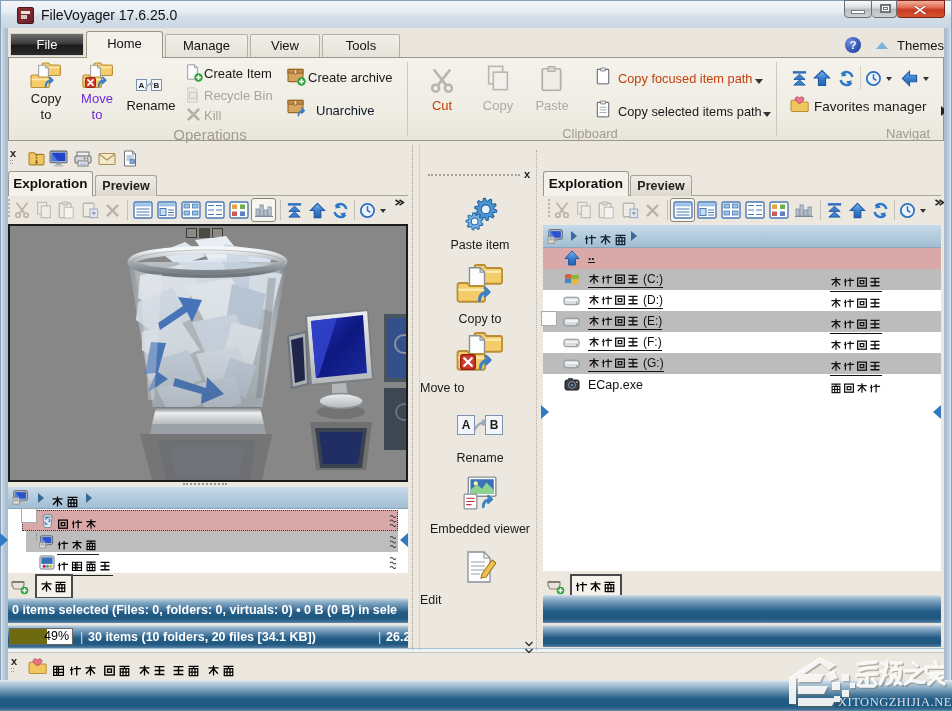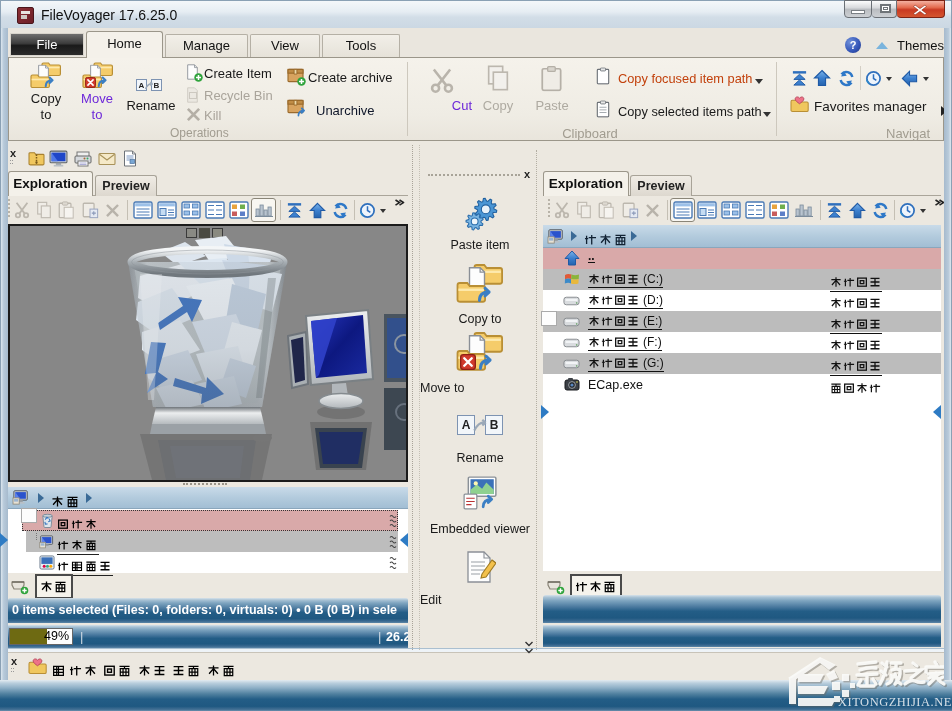--- a/index.html
+++ b/index.html
@@ -390,42 +390,42 @@
  <svg width="13" height="16" viewBox="0 0 16 20">
         <path d="M2 1 h8.5 L14 4.5 V19 H2 Z" fill="#e7e4de" stroke="#a9a49b" stroke-width="1.1"></path>
       </svg>
  <div class="ab" style="left:3px;top:5px;width:8px;height:7px;border:1px solid #a9a49b"></div>
 </div>
 <div class="ab" style="left:204px;top:88px;font-size:13px;color:#a9a49b">Recycle Bin</div>
 <svg width="15" height="15" class="ab" style="left:186px;top:107px" viewBox="0 0 16 16">
       <path d="M3 1 L8 6 L13 1 L15 3 L10 8 L15 13 L13 15 L8 10 L3 15 L1 13 L6 8 L1 3 Z" fill="#b4afa6"></path>
     </svg>
 <div class="ab" style="left:204px;top:108px;font-size:13px;color:#a9a49b">Kill</div>
-<div class="ab" style="left:170px;top:126px;width:80px;text-align:left;font-size:12px;color:#a19c90">Operations</div>
+<div class="ab" style="left:170px;top:126px;width:80px;text-align:center;font-size:15px;color:#a19c90">Operations</div>
 
 <svg width="17" height="15" class="ab" style="left:287px;top:68px">
       <use href="#carton"></use>
     </svg>
 <svg width="9" height="9" class="ab" style="left:297px;top:77px">
       <use href="#greenplus"></use>
     </svg>
 <div class="ab" style="left:308px;top:70px;font-size:13px;color:#1a1a1a">Create archive</div>
 <svg width="17" height="15" class="ab" style="left:287px;top:99px">
       <use href="#carton"></use>
     </svg>
 <svg width="10" height="10" class="ab" style="left:297px;top:107px">
       <use href="#bluearrow"></use>
     </svg>
 <div class="ab" style="left:316px;top:103px;font-size:13px;color:#0f172a">Unarchive</div>
 <div class="ab" style="left:407px;top:62px;width:1px;height:74px;background:#cdc8bd"></div>
 
 <svg width="30" height="28" class="ab" style="left:427px;top:66px" viewBox="0 0 24 24">
       <use href="#scissors"></use>
     </svg>
-<div class="ab" style="left:412px;top:98px;width:60px;text-align:right;font-size:13px;color:#6d28d9">Cut</div>
+<div class="ab" style="left:412px;top:98px;width:60px;text-align:center;font-size:13px;color:#c2410c">Cut</div>
 <svg width="28" height="28" class="ab" style="left:484px;top:64px">
       <use href="#pages2"></use>
     </svg>
 <div class="ab" style="left:468px;top:98px;width:60px;text-align:center;font-size:13px;color:#aeaaa1">Copy</div>
 <svg width="26" height="27" class="ab" style="left:539px;top:65px" viewBox="0 0 24 24">
       <use href="#clipboard"></use>
     </svg>
 <div class="ab" style="left:522px;top:98px;width:60px;text-align:center;font-size:13px;color:#aeaaa1">Paste</div>
 <svg width="14" height="18" class="ab" style="left:596px;top:67px" viewBox="0 0 16 20">
       <use href="#clipsmall"></use>
@@ -754,20 +754,21 @@
     </div>
 
 <div class="ab" style="left:8px;top:598px;width:400px;height:25px;background:linear-gradient(180deg,#d7e2ea 0%,#a8c2d5 8%,#7fa5c0 20%,#44749b 45%,#235d86 58%,#1f5881 82%,#39688f 92%,#5d87a8 100%);border-radius:2px 2px 0 0;overflow:hidden">
  <div style="position:absolute;left:4px;top:5px;font-size:12.5px;font-weight:bold;color:#fff;white-space:nowrap">0 items selected (Files: 0, folders: 0, virtuals: 0) • 0 B (0 B) in sele</div>
 </div>
 <div class="ab" style="left:8px;top:625px;width:400px;height:23px;background:linear-gradient(180deg,#d7e2ea 0%,#a8c2d5 8%,#7fa5c0 20%,#44749b 45%,#235d86 58%,#1f5881 82%,#39688f 92%,#5d87a8 100%);overflow:hidden">
  <div style="position:absolute;left:1px;top:3px;width:64px;height:17px;background:#fdfdfd;border:1px solid #666"></div>
  <div style="position:absolute;left:2px;top:4px;width:37px;height:15px;background:#6e6a12"></div>
  <div style="position:absolute;left:36px;top:4px;font-size:12.5px;font-weight:normal;color:#000">49%</div>
  <div style="position:absolute;left:72px;top:4px;color:#cfdae4;font-size:13px">|</div>
+ <div style="position:absolute;left:80px;top:5px;font-size:12.5px;font-weight:bold;color:#fff;white-space:nowrap">30 items (10 folders, 20 files [34.1 KB])</div>
  <div style="position:absolute;left:370px;top:4px;color:#cfdae4;font-size:13px">|</div>
  <div style="position:absolute;left:378px;top:5px;font-size:12.5px;font-weight:bold;color:#fff;white-space:nowrap">26.2</div>
 </div>
 </div>
 
 <div id="bottom">
     <div class="ab" style="left:8px;top:648px;width:936px;height:4px;background:#eef3f7;border-top:1px solid #aabfd0"></div>
     <div class="ab" style="left:8px;top:652px;width:936px;height:28px;background:#ece8e0;border-top:1px solid #c8c3b8"></div>
     <div class="ab" style="left:11px;top:655px;font-size:11px;font-weight:bold;color:#222">x</div>
     <div class="ab" style="left:11px;top:668px;width:3px;height:4px;border-top:1px dotted #999;border-bottom:1px dotted #999"></div>

